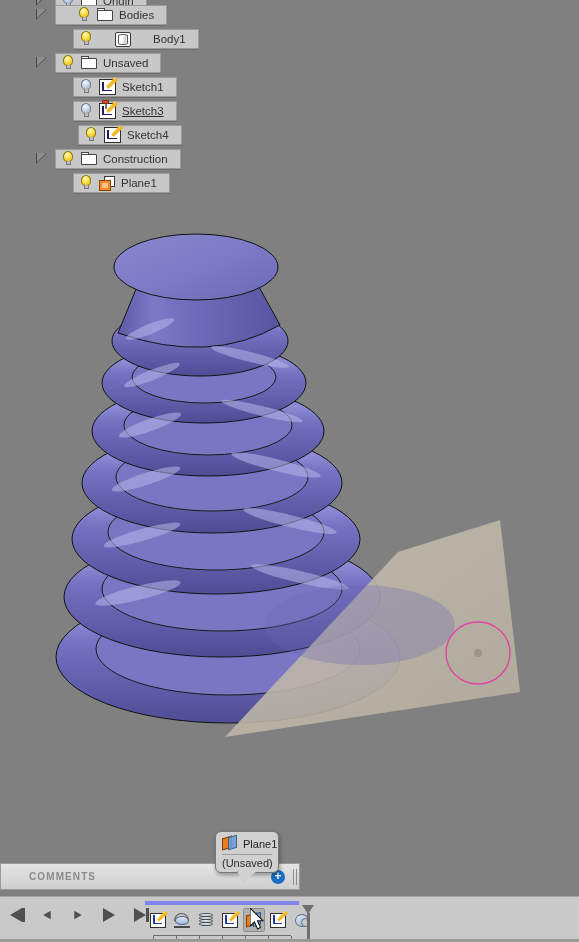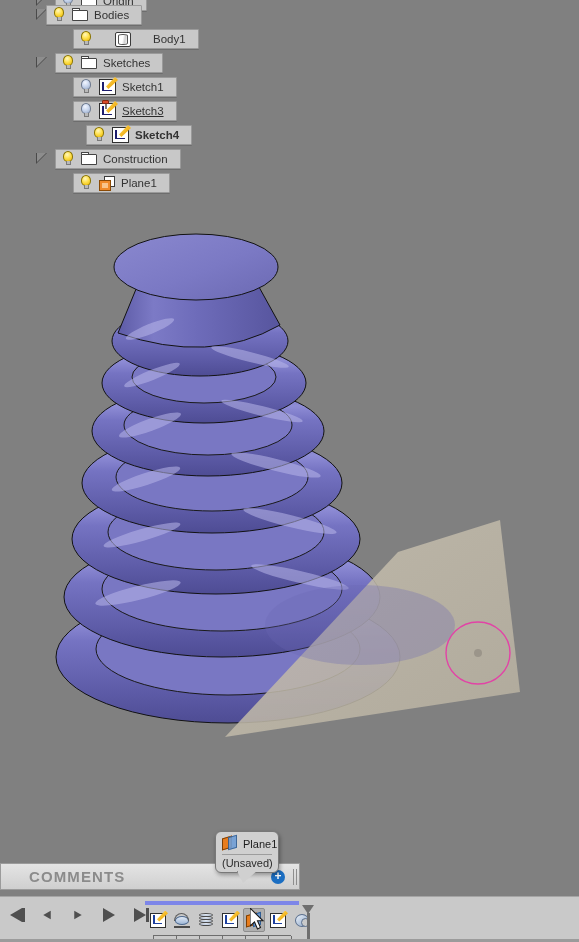--- a/index.html
+++ b/index.html
@@ -91,21 +91,21 @@
   .plnico .inner{ position:absolute; left:3px; bottom:3px; width:6px; height:5px; background:#f9c48a;}
 
   
   #comments {
     position:absolute; left:0; top:863px; width:300px; height:27px;
     background:linear-gradient(#e4e4e4,#cfcfcf);
     border:1px solid #9b9b9b;
     display:flex; align-items:center; z-index:20;
   }
   #comments .ctitle {
-    margin-left:28px; font-size:15px; letter-spacing:1.1px;
+    margin-left:28px; font-size:10px; letter-spacing:1.1px;
     color:#8b8b8b; font-weight:bold;
   }
   #comments .plusbtn {
     position:absolute; right:14px; top:6px; width:14px; height:14px; border-radius:50%;
     background:#1b6ec2; color:#fff; font-size:12px; line-height:13px; text-align:center;
     font-weight:bold;
   }
   #comments .grip {
     position:absolute; right:2px; top:5px; width:4px; height:16px;
     border-left:1px solid #8e8e8e; border-right:1px solid #8e8e8e;
@@ -297,21 +297,21 @@
           </div>
         <div class="folder">
             <div class="b"></div>
           </div>
         <span class="lbl">Origin</span>
       </div>
     </div>
 
     <div class="trow" style="margin-top:2px;">
       <div class="arrow" style="left:36px;"></div>
-      <div class="pill" style="left:46px;">
+      <div class="pill" style="left:55px;padding-left:16px;">
         <div class="bulb on">
           <div class="glass"></div>
             <div class="base"></div>
           </div>
         <div class="folder">
             <div class="t"></div>
             <div class="b"></div>
           </div>
         <span class="lbl">Bodies</span>
       </div>
@@ -336,21 +336,21 @@
       <div class="arrow" style="left:36px;"></div>
       <div class="pill" style="left:55px;">
         <div class="bulb on">
           <div class="glass"></div>
             <div class="base"></div>
           </div>
         <div class="folder">
             <div class="t"></div>
             <div class="b"></div>
           </div>
-        <span class="lbl">Sketches</span>
+        <span class="lbl">Unsaved</span>
       </div>
     </div>
 
     <div class="trow">
       <div class="pill" style="left:73px;">
         <div class="bulb off">
           <div class="glass"></div>
             <div class="base"></div>
           </div>
         <div class="sk">
@@ -377,21 +377,21 @@
           <div class="pin">
               <div class="h"></div>
               <div class="n"></div>
             </div>
         </div>
         <span class="lbl">Sketch3</span>
       </div>
     </div>
 
     <div class="trow">
-      <div class="pill" style="left:86px;font-weight:bold;">
+      <div class="pill" style="left:78px;">
         <div class="bulb on">
           <div class="glass"></div>
             <div class="base"></div>
           </div>
         <div class="sk">
           <div class="box"></div>
             <div class="ax1"></div>
             <div class="ax2"></div>
             <div class="pen"></div>
           </div>

